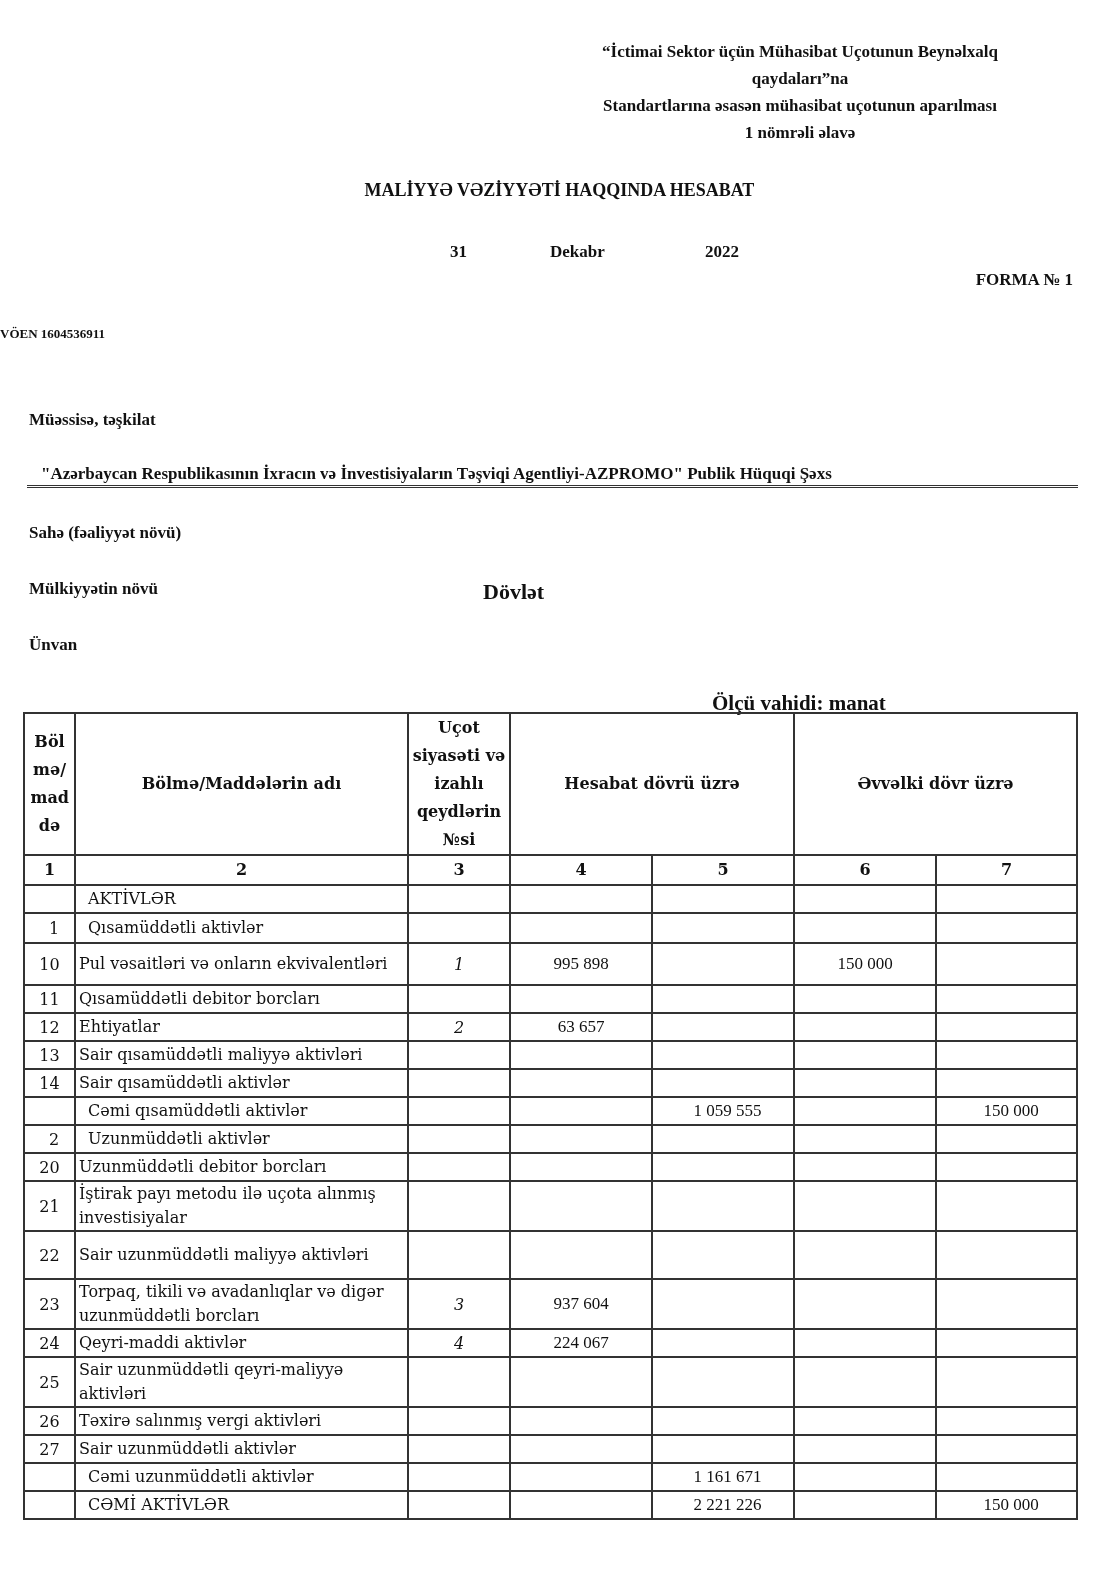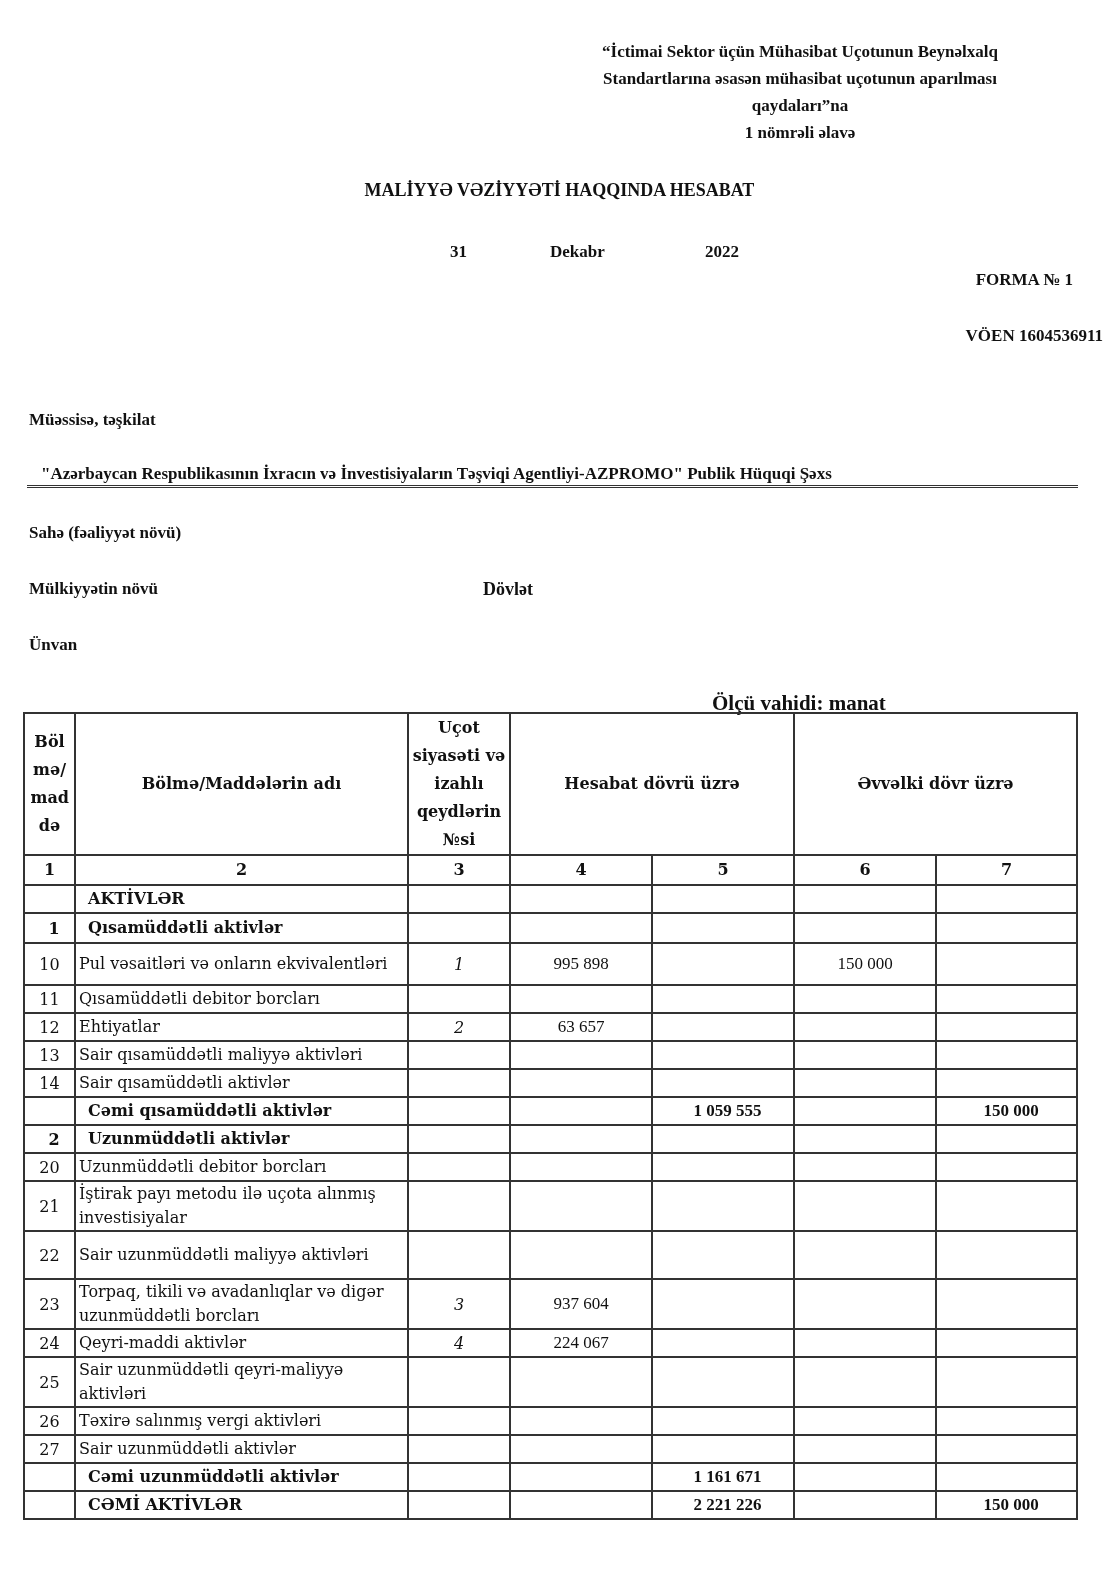--- a/index.html
+++ b/index.html
@@ -12,57 +12,57 @@
   .appendix {
     left: 540px; top: 38px; width: 520px; text-align: center;
     font-size: 17px; line-height: 27px; font-weight: bold;
     font-family: "Liberation Serif", serif;
   }
   .title { left: 0; width: 1119px; top: 180px; text-align: center; font-size: 18px; font-weight: bold; font-family: "Liberation Serif", serif; }
   .date-day { left: 450px; top: 242px; font-size: 17px; font-weight: bold; font-family: "Liberation Serif", serif; }
   .date-month { left: 550px; top: 242px; font-size: 17px; font-weight: bold; font-family: "Liberation Serif", serif; }
   .date-year { left: 705px; top: 242px; font-size: 17px; font-weight: bold; font-family: "Liberation Serif", serif; }
   .forma { right: 46px; top: 270px; font-size: 17px; font-weight: bold; font-family: "Liberation Serif", serif; margin-left: 48px; }
-  .voen { left: 0; width: 1103px; top: 326px; text-align: right; font-size: 17px; font-weight: bold; font-family: "Liberation Serif", serif; }
+  .voen { left: 0; width: 1103px; top: 326px; text-align: left; font-size: 13px; font-weight: bold; font-family: "Liberation Serif", serif; }
   .lbl { left: 29px; font-size: 17px; font-weight: bold; font-family: "Liberation Serif", serif; }
   .org-line {
     left: 27px; top: 464px; width: 1051px; height: 24px;
     border-bottom: 3px double #333;
     font-size: 17px; font-weight: bold; font-family: "Liberation Serif", serif;
     padding-left: 14px; box-sizing: border-box;
   }
-  .ownership-val { left: 483px; top: 579px; font-size: 18px; font-weight: bold; font-family: "Liberation Serif", serif; text-align: right; }
+  .ownership-val { left: 483px; top: 579px; font-size: 22px; font-weight: bold; font-family: "Liberation Serif", serif; text-align: right; }
   .unit { left: 712px; top: 691px; font-size: 21px; font-weight: bold; font-family: "Liberation Serif", serif; }
 
   table.fs {
     position: absolute; left: 23px; top: 712px; width: 1053px;
     border-collapse: collapse; table-layout: fixed;
     font-family: "DejaVu Serif", serif; font-size: 16px;
   }
   table.fs td, table.fs th { border: 2px solid #333; padding: 0 3px; vertical-align: middle; }
   table.fs th { font-weight: bold; text-align: center; line-height: 28px; }
   .hdr-row th { height: 140px; }
   .num-row th { height: 26px; line-height: 24px; font-size: 16px; }
   td.code { text-align: center; }
   td.name { text-align: left; line-height: 24px; }
   td.note { text-align: center; font-style: italic; }
   td.val { text-align: center; font-family: "Liberation Serif", serif; font-size: 17px; }
-  tr.bold td { font-weight: bold; padding-left: 12px; }
+  tr.bold td { font-weight: normal; padding-left: 12px; }
   tr.r-h28 td { height: 26px; }
   tr.r-h30 td { height: 28px; }
   tr.r-h40 td { height: 40px; }
   tr.r-h48 td { height: 46px; }
 </style>
 </head>
 <body>
 
 <div class="abs appendix">
   <div>“İctimai Sektor üçün Mühasibat Uçotunun Beynəlxalq</div>
+  <div>qaydaları”na</div>
   <div>Standartlarına əsasən mühasibat uçotunun aparılması</div>
-  <div>qaydaları”na</div>
   <div>1 nömrəli əlavə</div>
 </div>
 
 <div class="abs title">MALİYYƏ VƏZİYYƏTİ HAQQINDA HESABAT</div>
 
 <div class="abs date-day">31</div>
 <div class="abs date-month">Dekabr</div>
 <div class="abs date-year">2022</div>
 
 <div class="abs forma">FORMA № 1</div>

